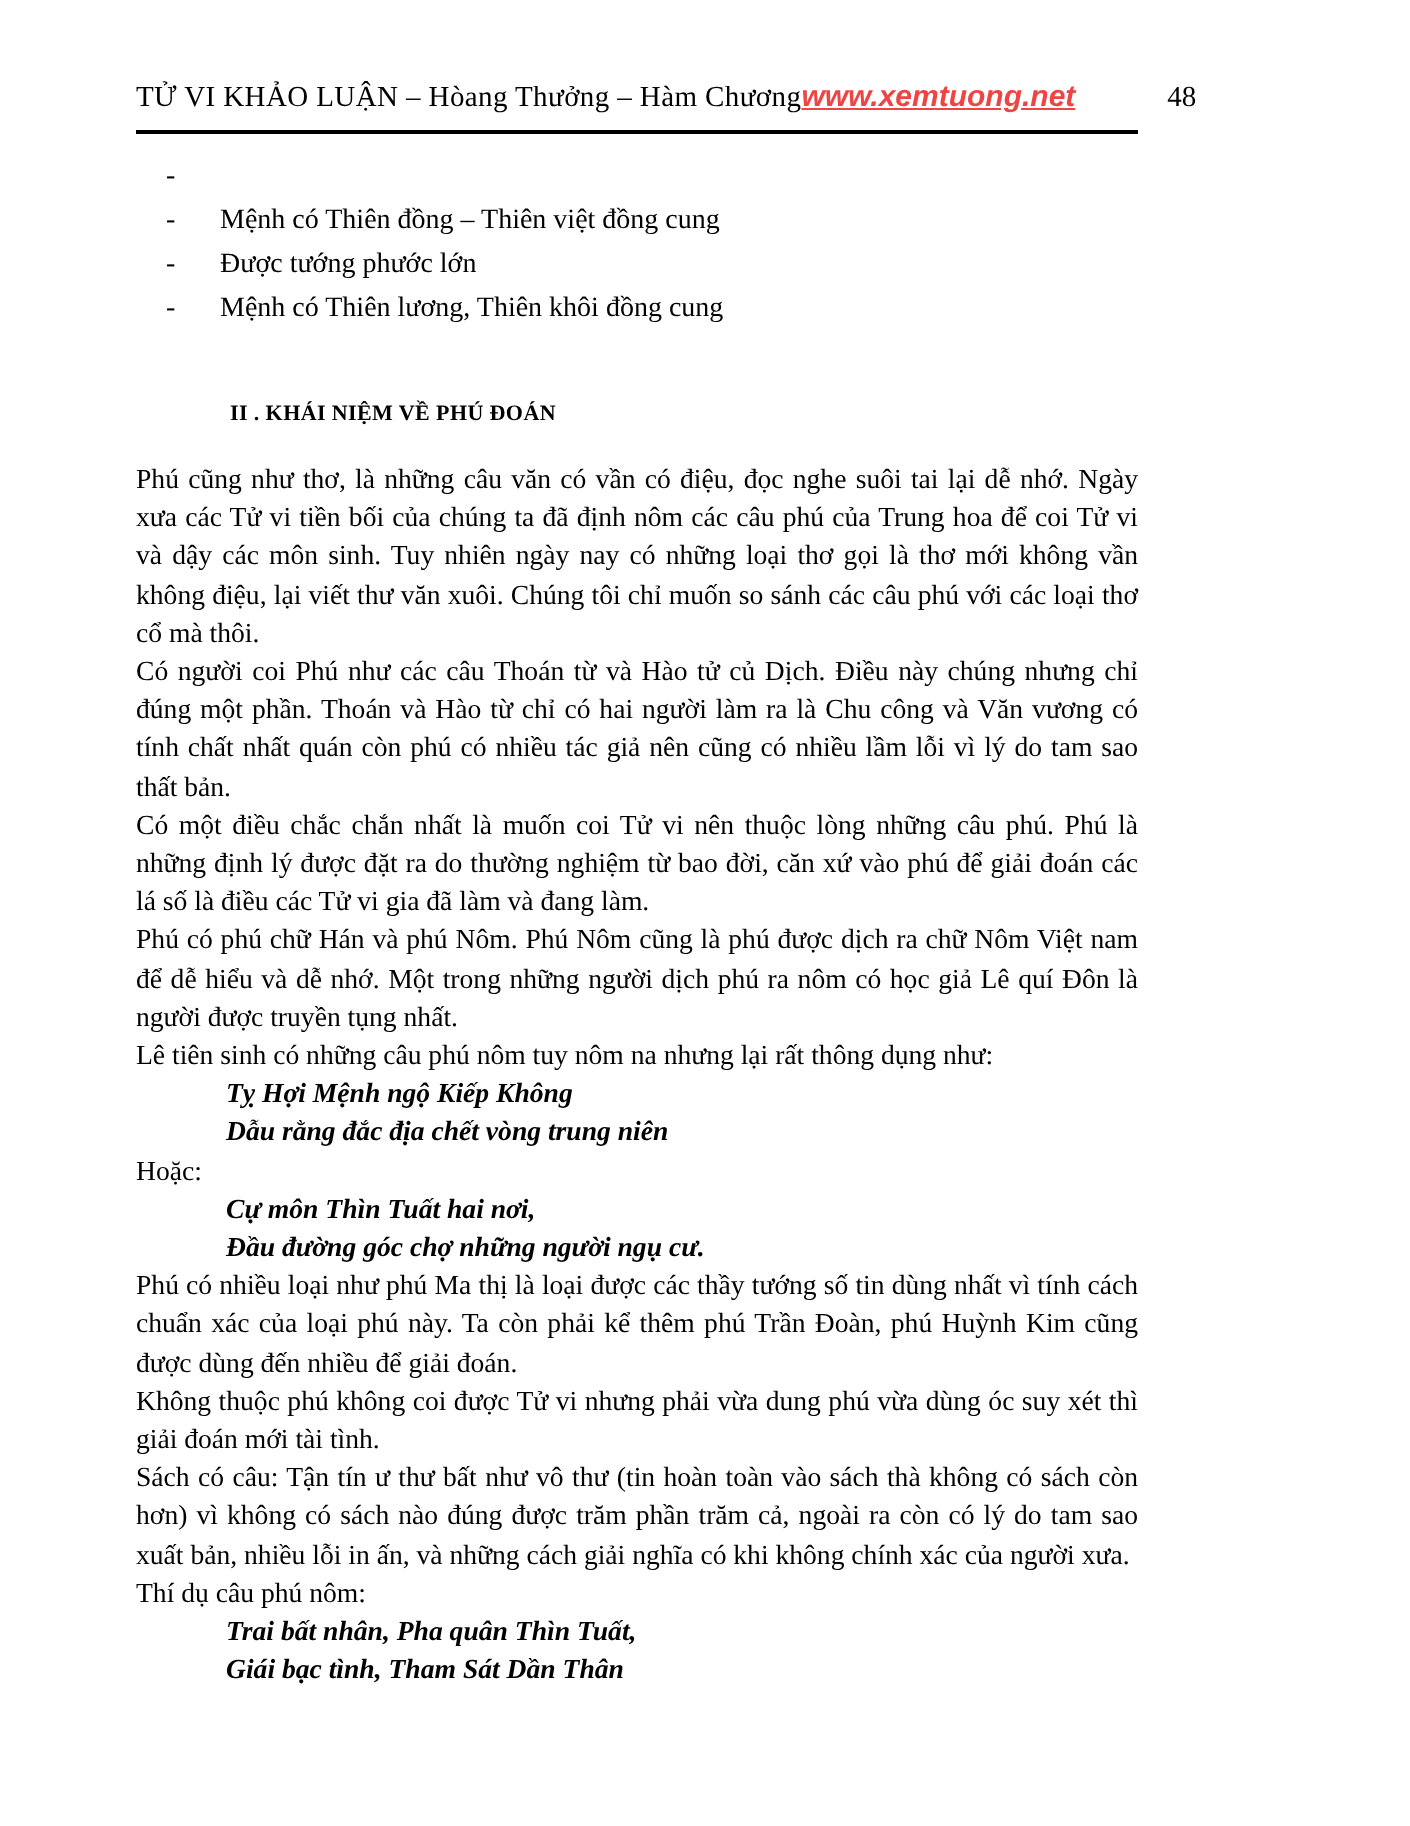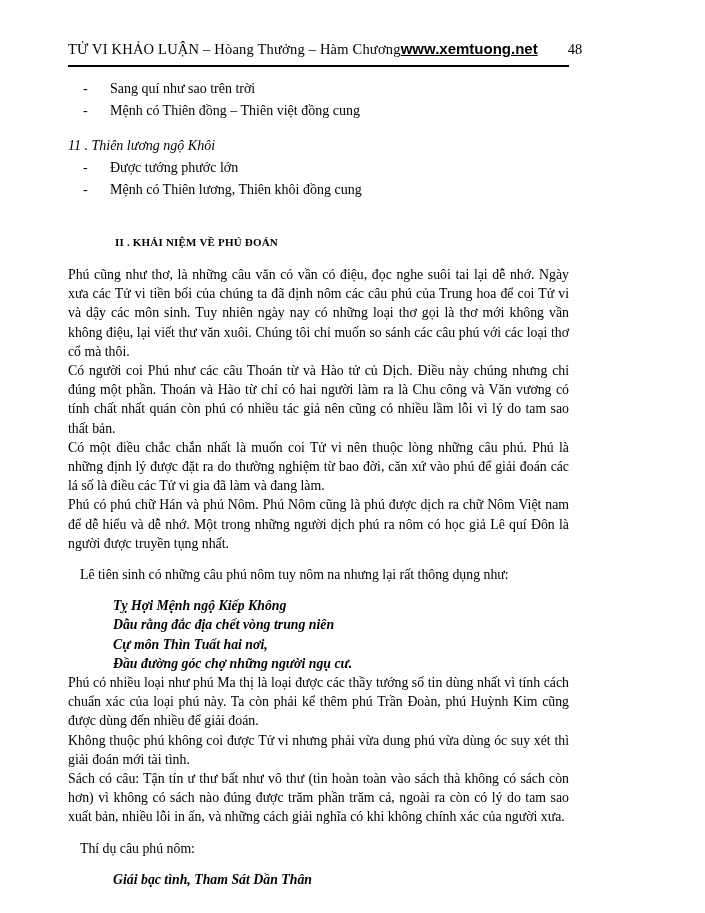--- a/index.html
+++ b/index.html
@@ -25,25 +25,26 @@
     padding-bottom: 7px;
     font-size: 14.5px;
     white-space: nowrap;
   }
   .header-title { letter-spacing: 0.2px; }
   .header-link {
     margin-left: auto;
     font-family: "Liberation Sans", "DejaVu Sans", sans-serif;
     font-weight: bold;
     font-size: 15px;
-    color: #000000;
+    color: #ef4444;
     text-decoration: underline;
     cursor: pointer;
+    font-style: italic;
   }
-  .page-number { margin-left: 30px; font-size: 14.5px; }
+  .page-number { margin-left: 46px; font-size: 14.5px; }
   
   .content { margin-top: 11px; }
   .bullets {
     list-style: none;
     margin: 0;
     padding: 0 0 0 15px;
     font-size: 14px;
     line-height: 22px;
   }
   .bullets li { display: flex; }
@@ -56,48 +57,46 @@
   }
   
   .heading2 {
     font-weight: bold;
     font-size: 11px;
     margin: 35px 0 17px 47px;
     letter-spacing: 0.2px;
   }
   .body-text { font-size: 13.8px; line-height: 19.2px; }
   .para { margin: 0; text-align: justify; }
-  .text-line { margin: 12px; }
+  .text-line { margin: 0; }
   .verse { margin: 0 0 0 45px; font-style: italic; font-weight: bold; }
 </style>
 </head>
 <body>
 
 <div class="page">
 
   <div class="header">
     <span class="header-title">TỬ VI KHẢO LUẬN – Hòang Thưởng – Hàm Chương</span>
     <a class="header-link">www.xemtuong.net</a>
     <span class="page-number">48</span>
   </div>
 
   <div class="content">
 
     <ul class="bullets">
       <li>
         <span class="dash">-</span>
-        <span>Sang quí như sao trên trời</span>
       </li>
       <li>
         <span class="dash">-</span>
         <span>Mệnh có Thiên đồng – Thiên việt đồng cung</span>
       </li>
     </ul>
 
-    <p class="section-title">11 . Thiên lương ngộ Khôi</p>
 
     <ul class="bullets">
       <li>
         <span class="dash">-</span>
         <span>Được tướng phước lớn</span>
       </li>
       <li>
         <span class="dash">-</span>
         <span>Mệnh có Thiên lương, Thiên khôi đồng cung</span>
       </li>
@@ -108,26 +107,28 @@
     <div class="body-text">
       <p class="para">Phú cũng như thơ, là những câu văn có vần có điệu, đọc nghe suôi tai lại dễ nhớ. Ngày xưa các Tử vi tiền bối của chúng ta đã định nôm các câu phú của Trung hoa để coi Tử vi và dậy các môn sinh. Tuy nhiên ngày nay có những loại thơ gọi là thơ mới không vần không điệu, lại viết thư văn xuôi. Chúng tôi chỉ muốn so sánh các câu phú với các loại thơ cổ mà thôi.</p>
       <p class="para">Có người coi Phú như các câu Thoán từ và Hào tử củ Dịch. Điều này chúng nhưng chỉ đúng một phần. Thoán và Hào từ chỉ có hai người làm ra là Chu công và Văn vương có tính chất nhất quán còn phú có nhiều tác giả nên cũng có nhiều lầm lỗi vì lý do tam sao thất bản.</p>
       <p class="para">Có một điều chắc chắn nhất là muốn coi Tử vi nên thuộc lòng những câu phú. Phú là những định lý được đặt ra do thường nghiệm từ bao đời, căn xứ vào phú để giải đoán các lá số là điều các Tử vi gia đã làm và đang làm.</p>
       <p class="para">Phú có phú chữ Hán và phú Nôm. Phú Nôm cũng là phú được dịch ra chữ Nôm Việt nam để dễ hiểu và dễ nhớ. Một trong những người dịch phú ra nôm có học giả Lê quí Đôn là người được truyền tụng nhất.</p>
 
       <p class="text-line">Lê tiên sinh có những câu phú nôm tuy nôm na nhưng lại rất thông dụng như:</p>
       <p class="text-line verse">Tỵ Hợi Mệnh ngộ Kiếp Không</p>
       <p class="text-line verse">Dẫu rằng đắc địa chết vòng trung niên</p>
 
+      <p class="text-line">Hoặc:</p>
       <p class="text-line verse">Cự môn Thìn Tuất hai nơi,</p>
       <p class="text-line verse">Đầu đường góc chợ những người ngụ cư.</p>
 
       <p class="para">Phú có nhiều loại như phú Ma thị là loại được các thầy tướng số tin dùng nhất vì tính cách chuẩn xác của loại phú này. Ta còn phải kể thêm phú Trần Đoàn, phú Huỳnh Kim cũng được dùng đến nhiều để giải đoán.</p>
       <p class="para">Không thuộc phú không coi được Tử vi nhưng phải vừa dung phú vừa dùng óc suy xét thì giải đoán mới tài tình.</p>
       <p class="para">Sách có câu: Tận tín ư thư bất như vô thư (tin hoàn toàn vào sách thà không có sách còn hơn) vì không có sách nào đúng được trăm phần trăm cả, ngoài ra còn có lý do tam sao xuất bản, nhiều lỗi in ấn, và những cách giải nghĩa có khi không chính xác của người xưa.</p>
 
       <p class="text-line">Thí dụ câu phú nôm:</p>
+      <p class="text-line verse">Trai bất nhân, Pha quân Thìn Tuất,</p>
       <p class="text-line verse">Giái bạc tình, Tham Sát Dần Thân</p>
 
     </div>
 
   </div>
 </div>
 
 </body></html>

